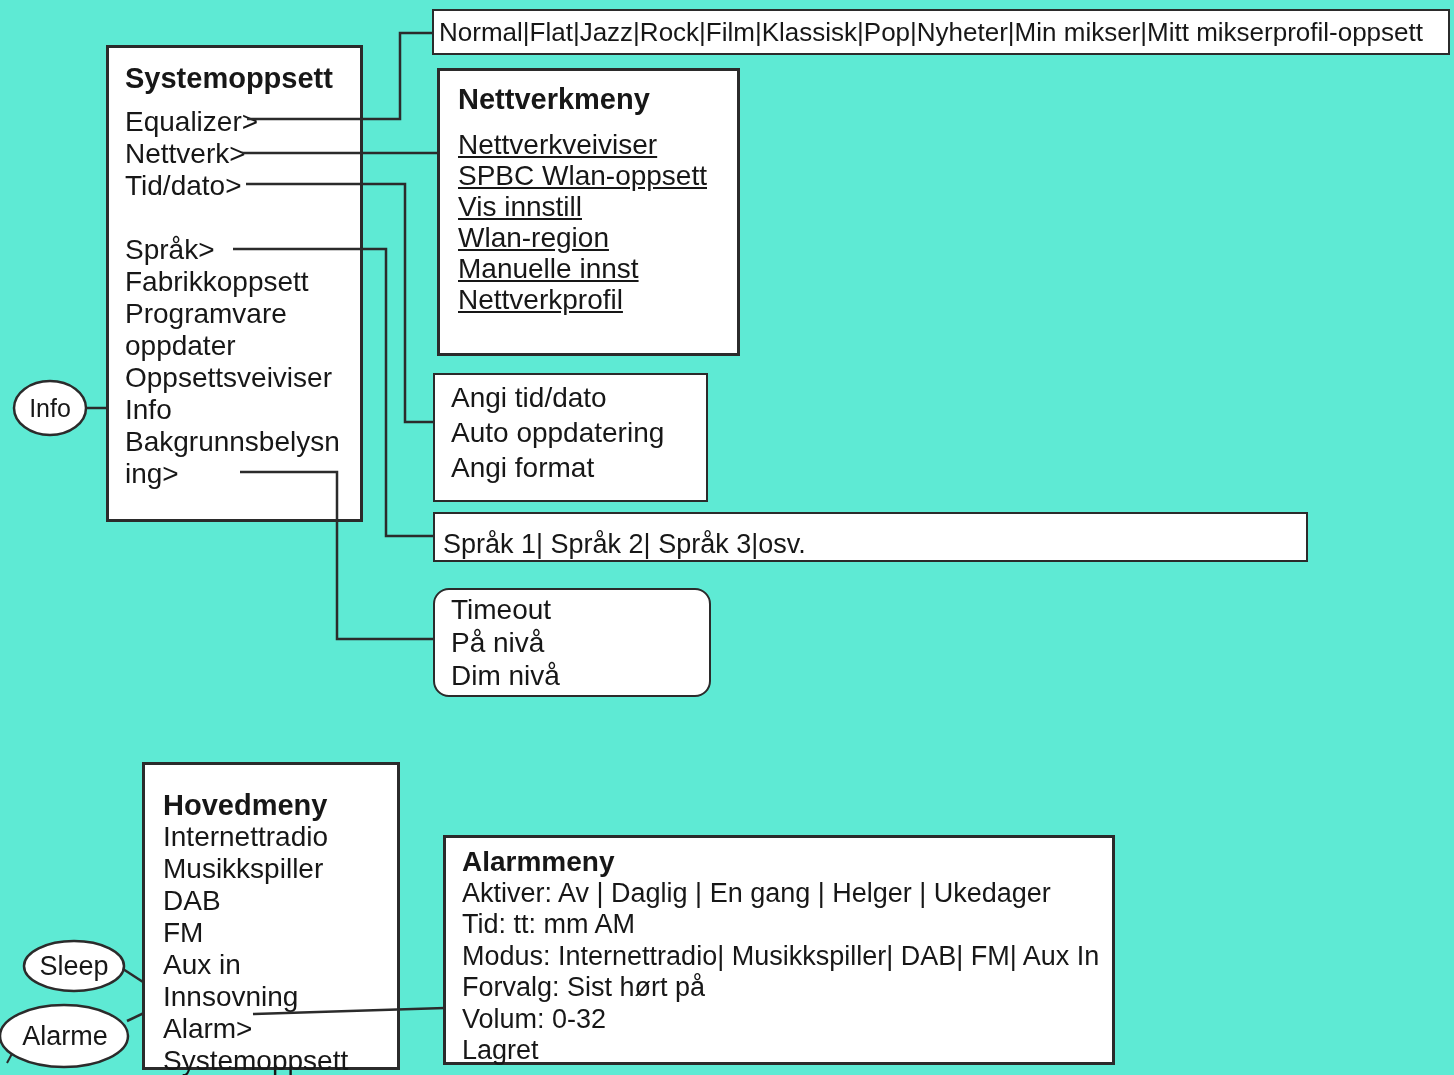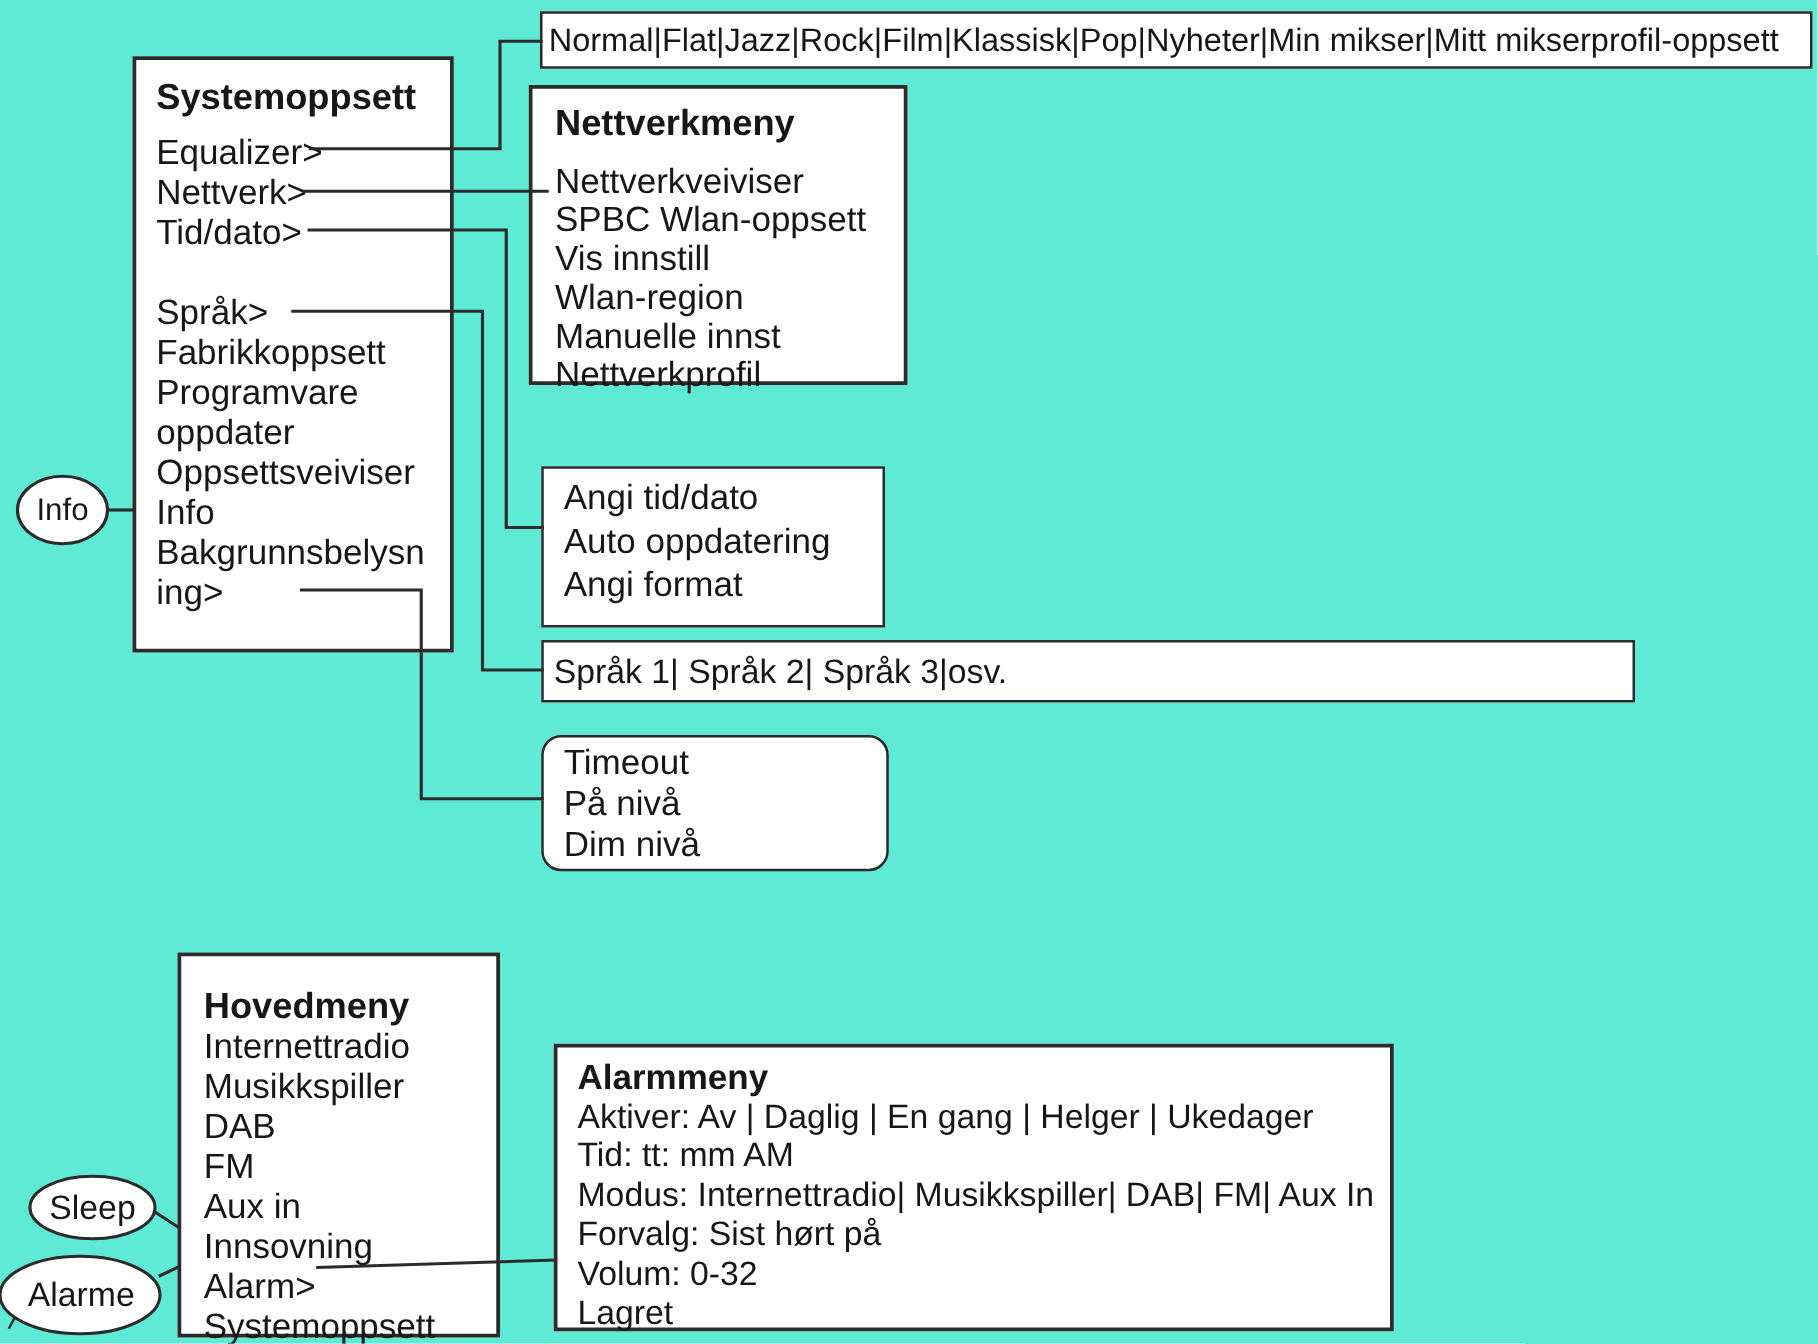--- a/index.html
+++ b/index.html
@@ -25,30 +25,30 @@
   .bar-presets {
     left: 432px; top: 9px; width: 1018px; height: 46px;
     display: flex; align-items: center; padding-left: 5px;
   }
   .bar-presets span { font-size: 26px; white-space: nowrap; }
 
   .box-systemoppsett { left: 106px; top: 45px; width: 257px; height: 477px; padding: 14px 4px 0 16px; }
   .box-systemoppsett .title { margin-bottom: 12px; }
   .spacer { height: 32px; }
 
-  .box-nettverkmeny { left: 423px; top: 68px; width: 303px; height: 240px; padding: 12px 4px 0 18px; }
+  .box-nettverkmeny { left: 437px; top: 68px; width: 303px; height: 288px; padding: 12px 4px 0 18px; }
   .box-nettverkmeny .title { margin-bottom: 14px; }
-  .box-nettverkmeny .row { line-height: 31px; }
+  .box-nettverkmeny .row { line-height: 31px; text-decoration: underline; }
 
   .box-tiddato { left: 433px; top: 373px; width: 275px; height: 129px; padding: 5px 4px 0 16px; }
   .box-tiddato .row { line-height: 35px; }
 
   .bar-sprak {
     left: 433px; top: 512px; width: 875px; height: 50px;
-    display: flex; align-items: center; padding-left: 8px;
+    display: flex; align-items: flex-end; padding-left: 8px;
   }
   .bar-sprak span { font-size: 27px; white-space: nowrap; }
 
   .box-timeout { left: 433px; top: 588px; width: 278px; height: 109px; padding: 3px 4px 0 16px; border-radius: 16px; }
   .box-timeout .row { line-height: 33px; }
 
   .box-hovedmeny { left: 142px; top: 762px; width: 258px; height: 308px; padding: 24px 4px 0 18px; }
 
   .box-alarmmeny { left: 443px; top: 835px; width: 672px; height: 230px; padding: 8px 15px 0 16px; }
   .box-alarmmeny .title { font-size: 28px; line-height: 31.5px; }

